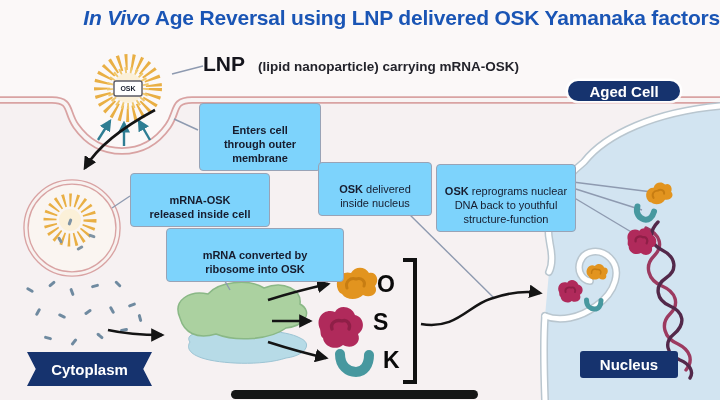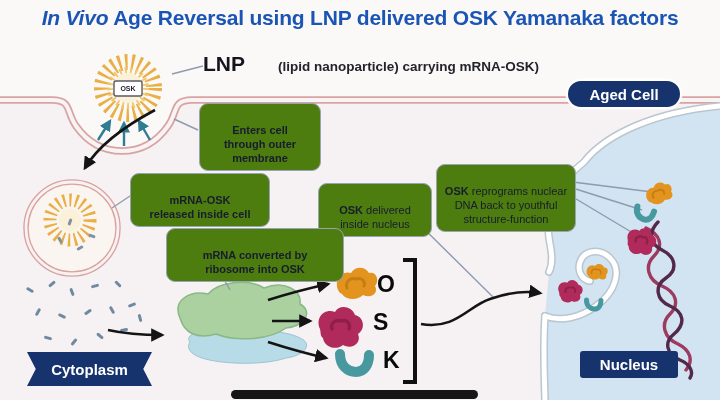--- a/index.html
+++ b/index.html
@@ -2,33 +2,33 @@
 <html style="--title-blue: #1a55b5; --navy: #16336e; --orange: #e2941f; --crimson: #b02a5b; --teal: #47989f; --membrane-pink: #d9a3a3; --nucleus-blue: #d2e4f1; --ribosome-green: #abd1a0; --ribosome-blue: #b7dbe7; --lnp-orange: #e9af44; --connector-gray: #8e9ab0;"><head>
 <meta charset="utf-8">
 <style>
   html,body{margin:0;padding:0;background:#fff;}
   .canvas{
     position:relative;width:720px;height:400px;overflow:hidden;
     background:#f6f1f2;font-family:"Liberation Sans",sans-serif;
   }
   svg.layer{position:absolute;left:0;top:0;}
   .page-title{
-    position:absolute;top:6px;left:0;width:720px;text-align:center;
+    position:absolute;top:6px;left:0;width:720px;text-align:right;
     font-size:21px;font-weight:800;color:var(--title-blue);letter-spacing:-.2px;
   }
   .page-title .it{font-style:italic;}
   .lnp-legend{
-    position:absolute;left:203px;top:52px;display:flex;align-items:baseline;gap:20px;
+    position:absolute;left:203px;top:52px;display:flex;align-items:baseline;gap:0;
     color:#15151d;white-space:nowrap;
   }
   .lnp-legend .big{font-size:21px;font-weight:800;}
   .lnp-legend .small{font-size:13.5px;font-weight:600;color:#23232b;margin-left:13px;}
   .lnp-legend .small b{font-weight:800;}
   .callout{
-    position:absolute;background:#4d7c0f;border:1.6px solid #99a3b6;border-radius:9px;
+    position:absolute;background:#7dd3fc;border:1.6px solid #99a3b6;border-radius:4px;
     color:#171c2e;font-size:11px;line-height:1.28;text-align:center;
     white-space:pre-line;padding:5px 0;box-sizing:border-box;font-weight:700;
   }
   .callout.mixed{font-weight:500;}
   .callout.mixed b{font-weight:800;}
   .badge{
     position:absolute;background:var(--navy);color:#fff;font-weight:800;
     display:flex;align-items:center;justify-content:center;font-size:15px;
   }
   .badge.pill{border-radius:14px;box-shadow:0 0 0 2.5px rgba(255,255,255,.85);}
@@ -221,35 +221,35 @@
     <b>OSK</b><span> reprograms nuclear
 DNA back to youthful
 structure-function</span>
   </div>
 
   <div class="callout" style="left:130px;top:173px;width:140px;">
     <span>mRNA-OSK
 released inside cell</span>
   </div>
 
-  <div class="callout mixed" style="left:318px;top:183px;width:114px;">
+  <div class="callout mixed" style="left:318px;top:162px;width:114px;">
     <b>OSK</b><span> delivered
 inside nucleus</span>
   </div>
 
   <div class="callout" style="left:166px;top:228px;width:178px;">
     <span>mRNA converted by
 ribosome into OSK</span>
   </div>
 
   <span class="factor-letter" style="left:377px;top:271px;">O</span>
   <span class="factor-letter" style="left:373px;top:309px;">S</span>
   <span class="factor-letter" style="left:383px;top:347px;">K</span>
 
-  <div class="badge pill" style="left:568px;top:81px;width:112px;height:26px;">
+  <div class="badge pill" style="left:568px;top:81px;width:112px;height:20px;">
     <span>Aged Cell</span>
   </div>
 
   <div class="badge ribbon" style="left:27px;top:352px;width:125px;height:34px;">
     <span>Cytoplasm</span>
   </div>
 
   <div class="badge rect" style="left:580px;top:351px;width:98px;height:27px;">
     <span>Nucleus</span>
   </div>

